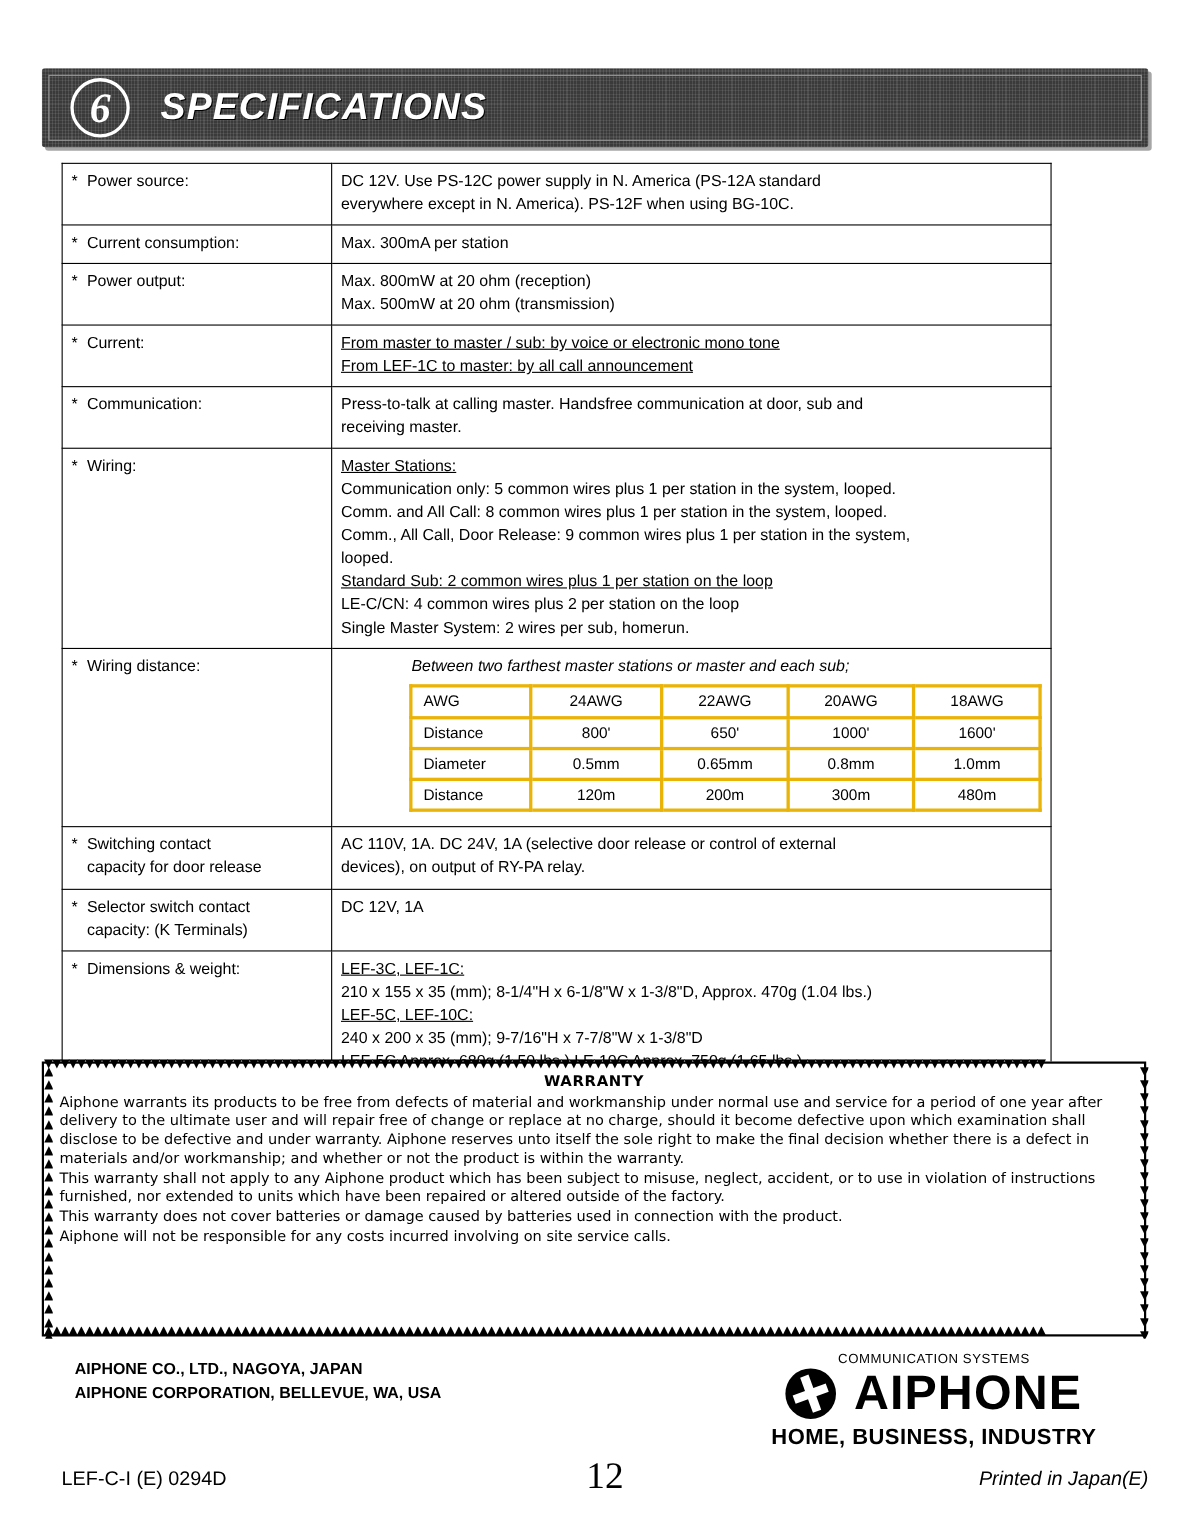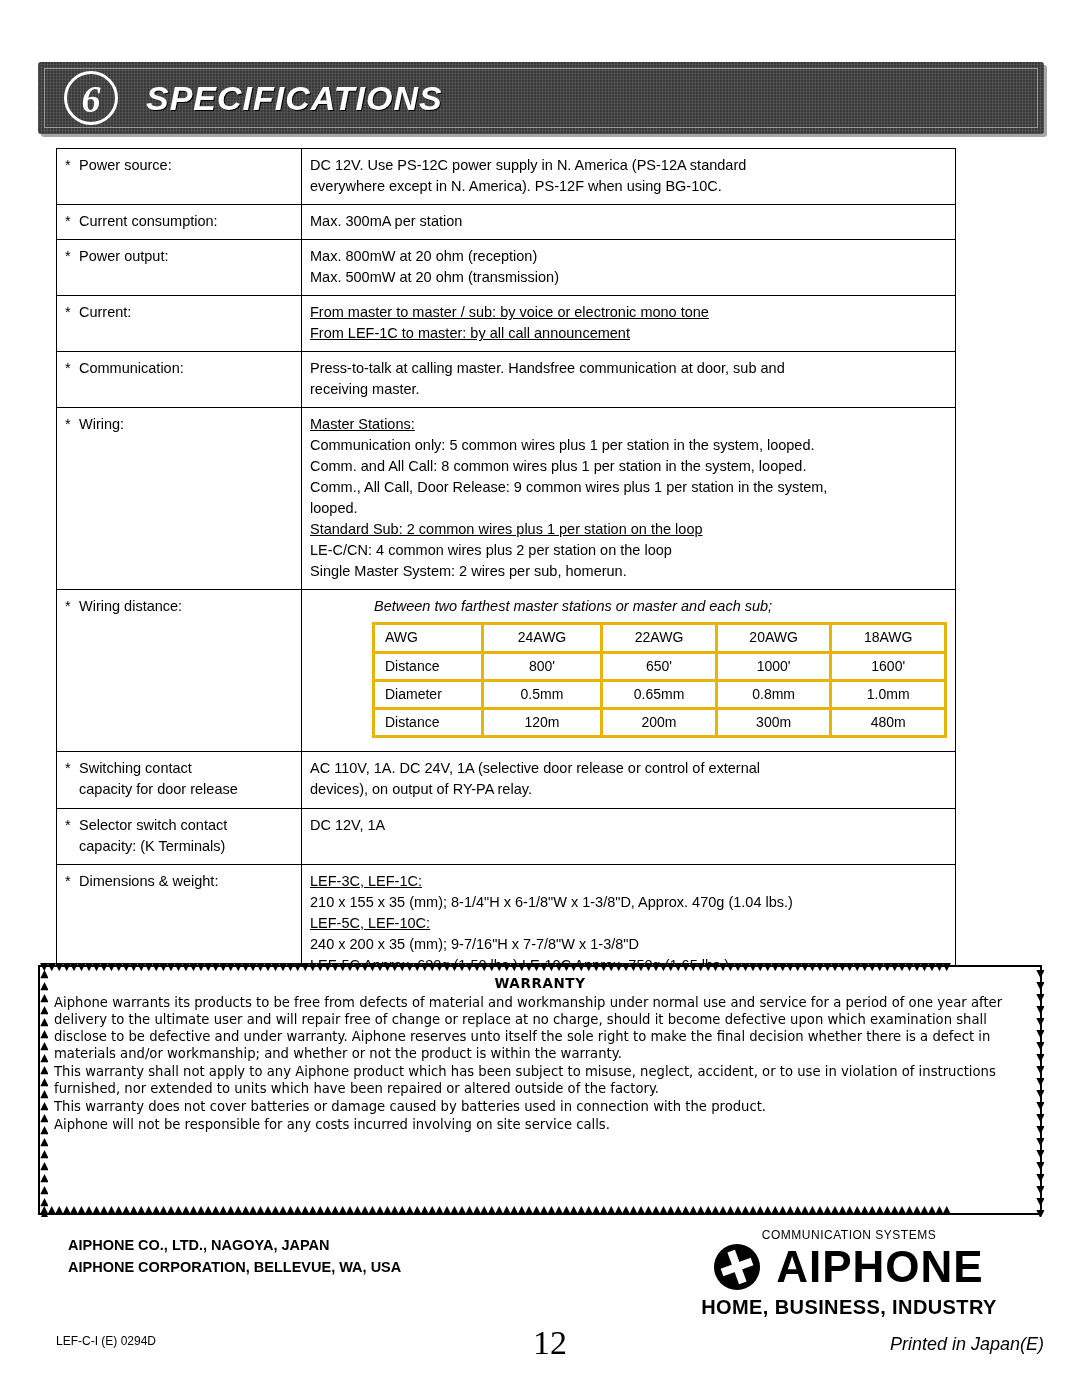--- a/index.html
+++ b/index.html
@@ -244,21 +244,21 @@
   .footer-line {
     position: absolute;
     left: 56px;
     right: 36px;
     top: 1330px;
     height: 28px;
   }
   .footer-left {
     position: absolute;
     left: 0; top: 4px;
-    font-size: 12px;
+    font-size: 18px;
   }
   .footer-page {
     position: absolute;
     left: 50%;
     transform: translateX(-50%);
     top: -6px;
     font-size: 34px;
     font-family: "Liberation Serif", serif;
   }
   .footer-right {

